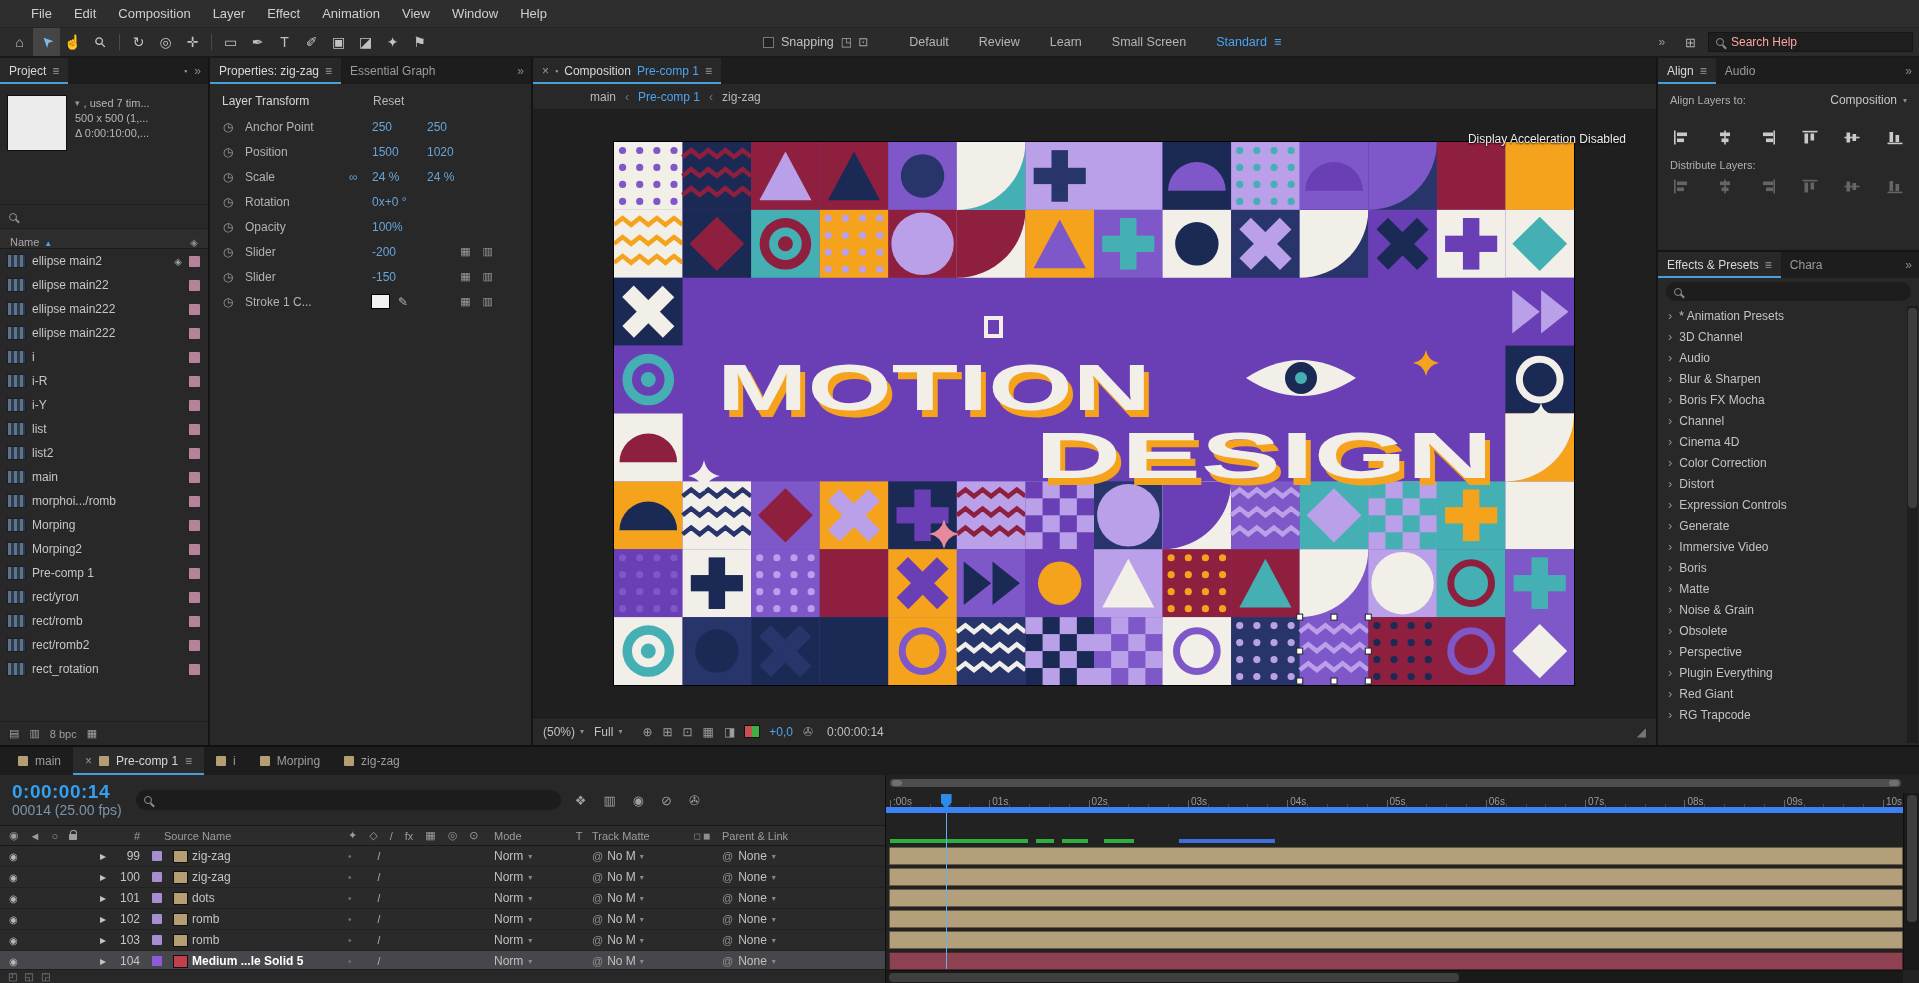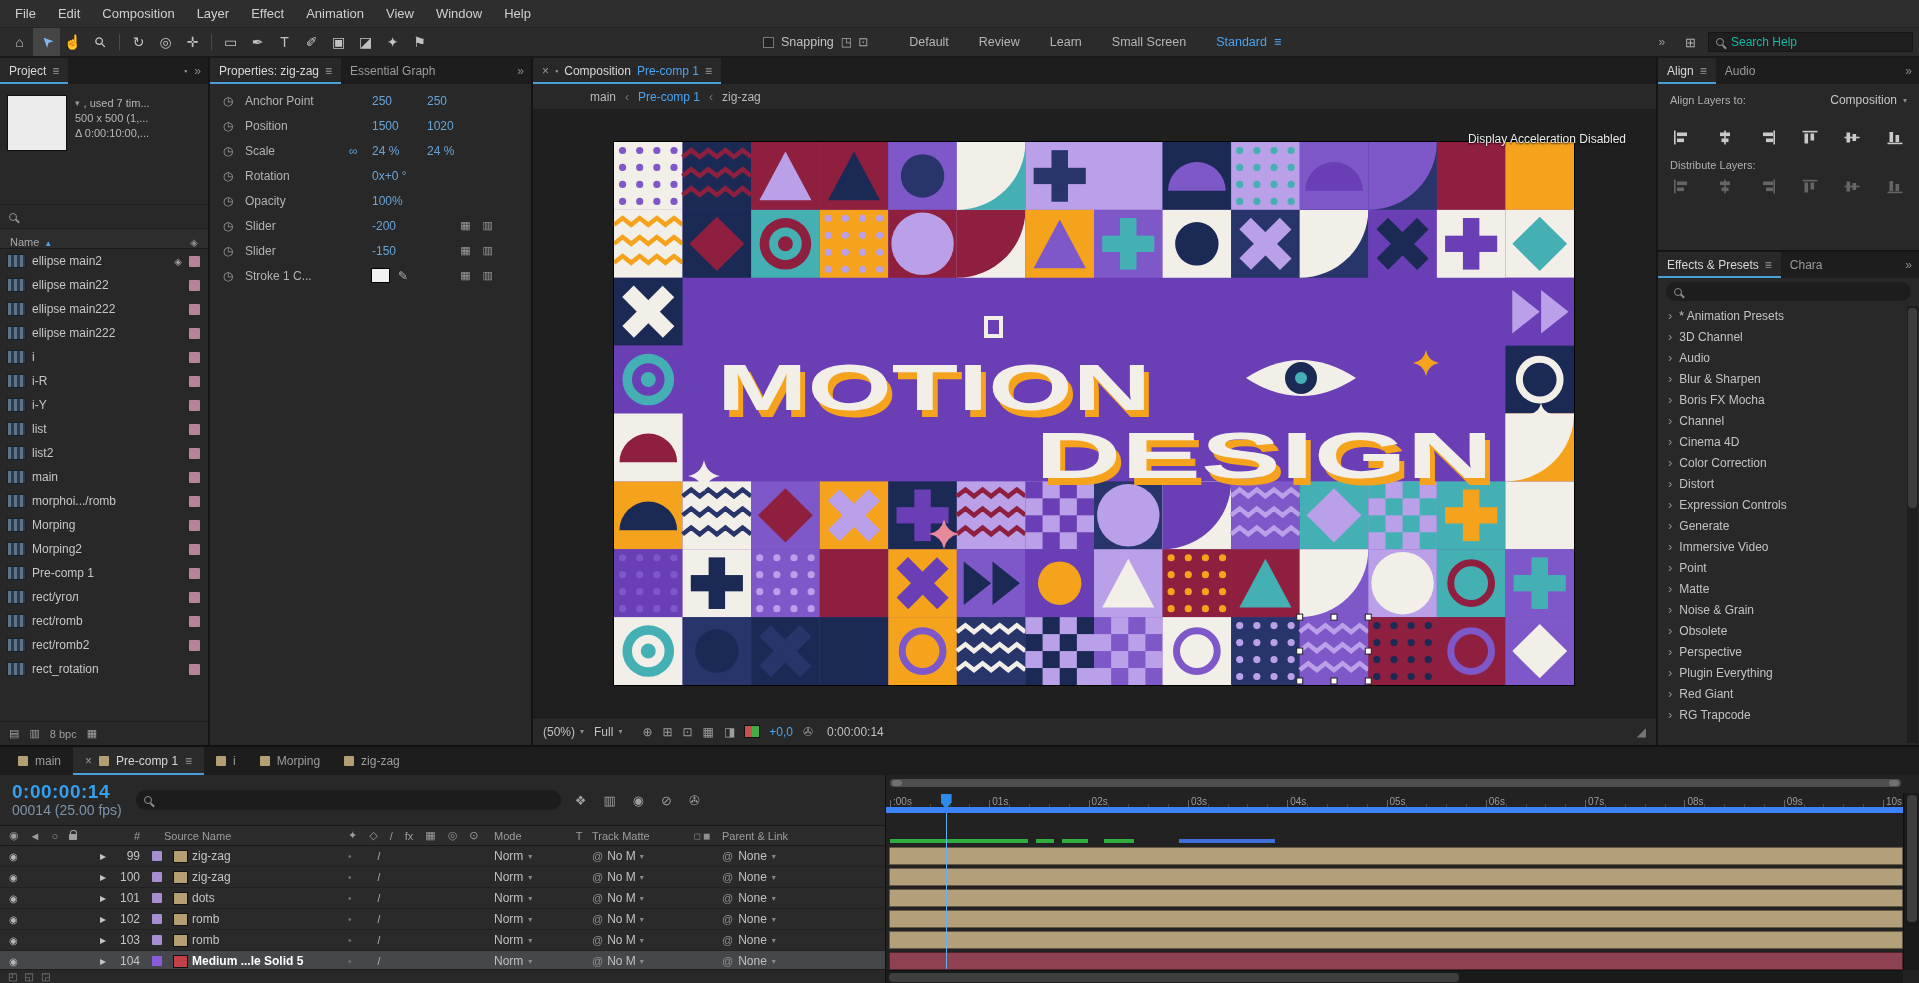--- a/index.html
+++ b/index.html
@@ -2,39 +2,39 @@
 <html><head>
 <meta charset="utf-8">
 <style>
   *{box-sizing:border-box;margin:0;padding:0}
   html,body{width:1919px;height:983px;overflow:hidden;background:#141414;
     font-family:"Liberation Sans",sans-serif;font-size:12px;color:#c6c6c6;
     -webkit-user-select:none;user-select:none}
   .app{width:1919px;height:983px;display:flex;flex-direction:column}
 
   
-  .menubar{height:27px;background:#2e2e2e;display:flex;align-items:center;padding-left:4px;font-size:13px;color:#cfcfcf;flex:none}
+  .menubar{height:27px;background:#2e2e2e;display:flex;align-items:center;padding-left:20px;font-size:13px;color:#cfcfcf;flex:none}
   .menu-item{padding:0 11px;line-height:27px;cursor:default}
 
   
   .toolbar{height:31px;background:#2b2b2b;border-top:1px solid #242424;border-bottom:2px solid #191919;display:flex;align-items:center;padding:0 6px;flex:none}
   #tools{display:flex;align-items:center;height:100%}
   .tool{width:27px;height:100%;display:flex;align-items:center;justify-content:center;color:#c2c2c2;font-size:14px}
   .tool.active{background:#454545;color:#7db8f0}
   .tg{display:inline-block}
   .tool-sep{width:1px;height:16px;background:#4a4a4a;margin:0 5px}
   .snap{display:flex;align-items:center;gap:7px;margin-left:330px;color:#c2c2c2;font-size:12.5px}
   .cbox{width:11px;height:11px;border:1px solid #777;background:#222;flex:none}
   .snapic{color:#a8a8a8;font-size:12px}
   #workspaces{display:flex;margin-left:26px}
   .ws{padding:0 15px;color:#b5b5b5;font-size:12.5px;display:flex;align-items:center;gap:7px;white-space:nowrap}
   .ws.active,.ws.active .ws-menu{color:#4ba3f0}
   .tb-chev{color:#999;margin-left:auto;padding:0 8px}
   .tb-panelicon{color:#b0b0b0;margin:0 12px;font-size:13px}
-  .help-search{width:205px;height:20px;background:#1e1e1e;border:1px solid #161616;display:flex;align-items:center;gap:7px;padding:0 7px;color:#14b8a6}
+  .help-search{width:205px;height:20px;background:#1e1e1e;border:1px solid #161616;display:flex;align-items:center;gap:7px;padding:0 7px;color:#fca5a5}
 
   .mag{width:8px;height:8px;border:1.4px solid #8f8f8f;border-radius:50%;position:relative;flex:none}
   .mag::after{content:"";position:absolute;width:5px;height:1.5px;background:#8f8f8f;transform:rotate(45deg);right:-4px;bottom:-2px}
   .lock{width:8px;height:6px;background:#9f9f9f;border-radius:1px;position:relative;display:inline-block;margin-top:3px}
   .lock::before{content:"";position:absolute;left:1px;top:-4px;width:5px;height:4px;border:1.2px solid #9f9f9f;border-bottom:none;border-radius:3px 3px 0 0}
 
   
   .main{display:flex;gap:2px;background:#141414;height:687px;flex:none}
   .panel{background:#282828;display:flex;flex-direction:column;overflow:hidden}
   .p-project{width:208px;flex:none}
@@ -427,20 +427,24 @@
           <span>Properties: zig-zag</span>
           <span class="ham">≡</span>
         </div>
         <div class="ptab clip">
           <span>Essential Graph</span>
         </div>
         <div class="sp"></div>
         <div class="more">»</div>
       </div>
       <div class="props-body">
+        <div class="sec-head">
+          <span>Layer Transform</span>
+          <span class="reset">Reset</span>
+        </div>
         <div id="transform-rows">
             <div class="prop-row">
               <span class="sw">◷</span>
               <span class="plabel">Anchor Point</span>
               <span class="plink"></span>
               <span class="pv">250</span>
               <span class="pv">250</span>
             </div>
             <div class="prop-row">
               <span class="sw">◷</span>
@@ -1074,21 +1078,21 @@
             <div class="fx-row">
               <span class="fx-arrow">›</span>
               <span class="fx-name">Generate</span>
             </div>
             <div class="fx-row">
               <span class="fx-arrow">›</span>
               <span class="fx-name">Immersive Video</span>
             </div>
             <div class="fx-row">
               <span class="fx-arrow">›</span>
-              <span class="fx-name">Point</span>
+              <span class="fx-name">Boris</span>
             </div>
             <div class="fx-row">
               <span class="fx-arrow">›</span>
               <span class="fx-name">Matte</span>
             </div>
             <div class="fx-row">
               <span class="fx-arrow">›</span>
               <span class="fx-name">Noise &amp; Grain</span>
             </div>
             <div class="fx-row">

